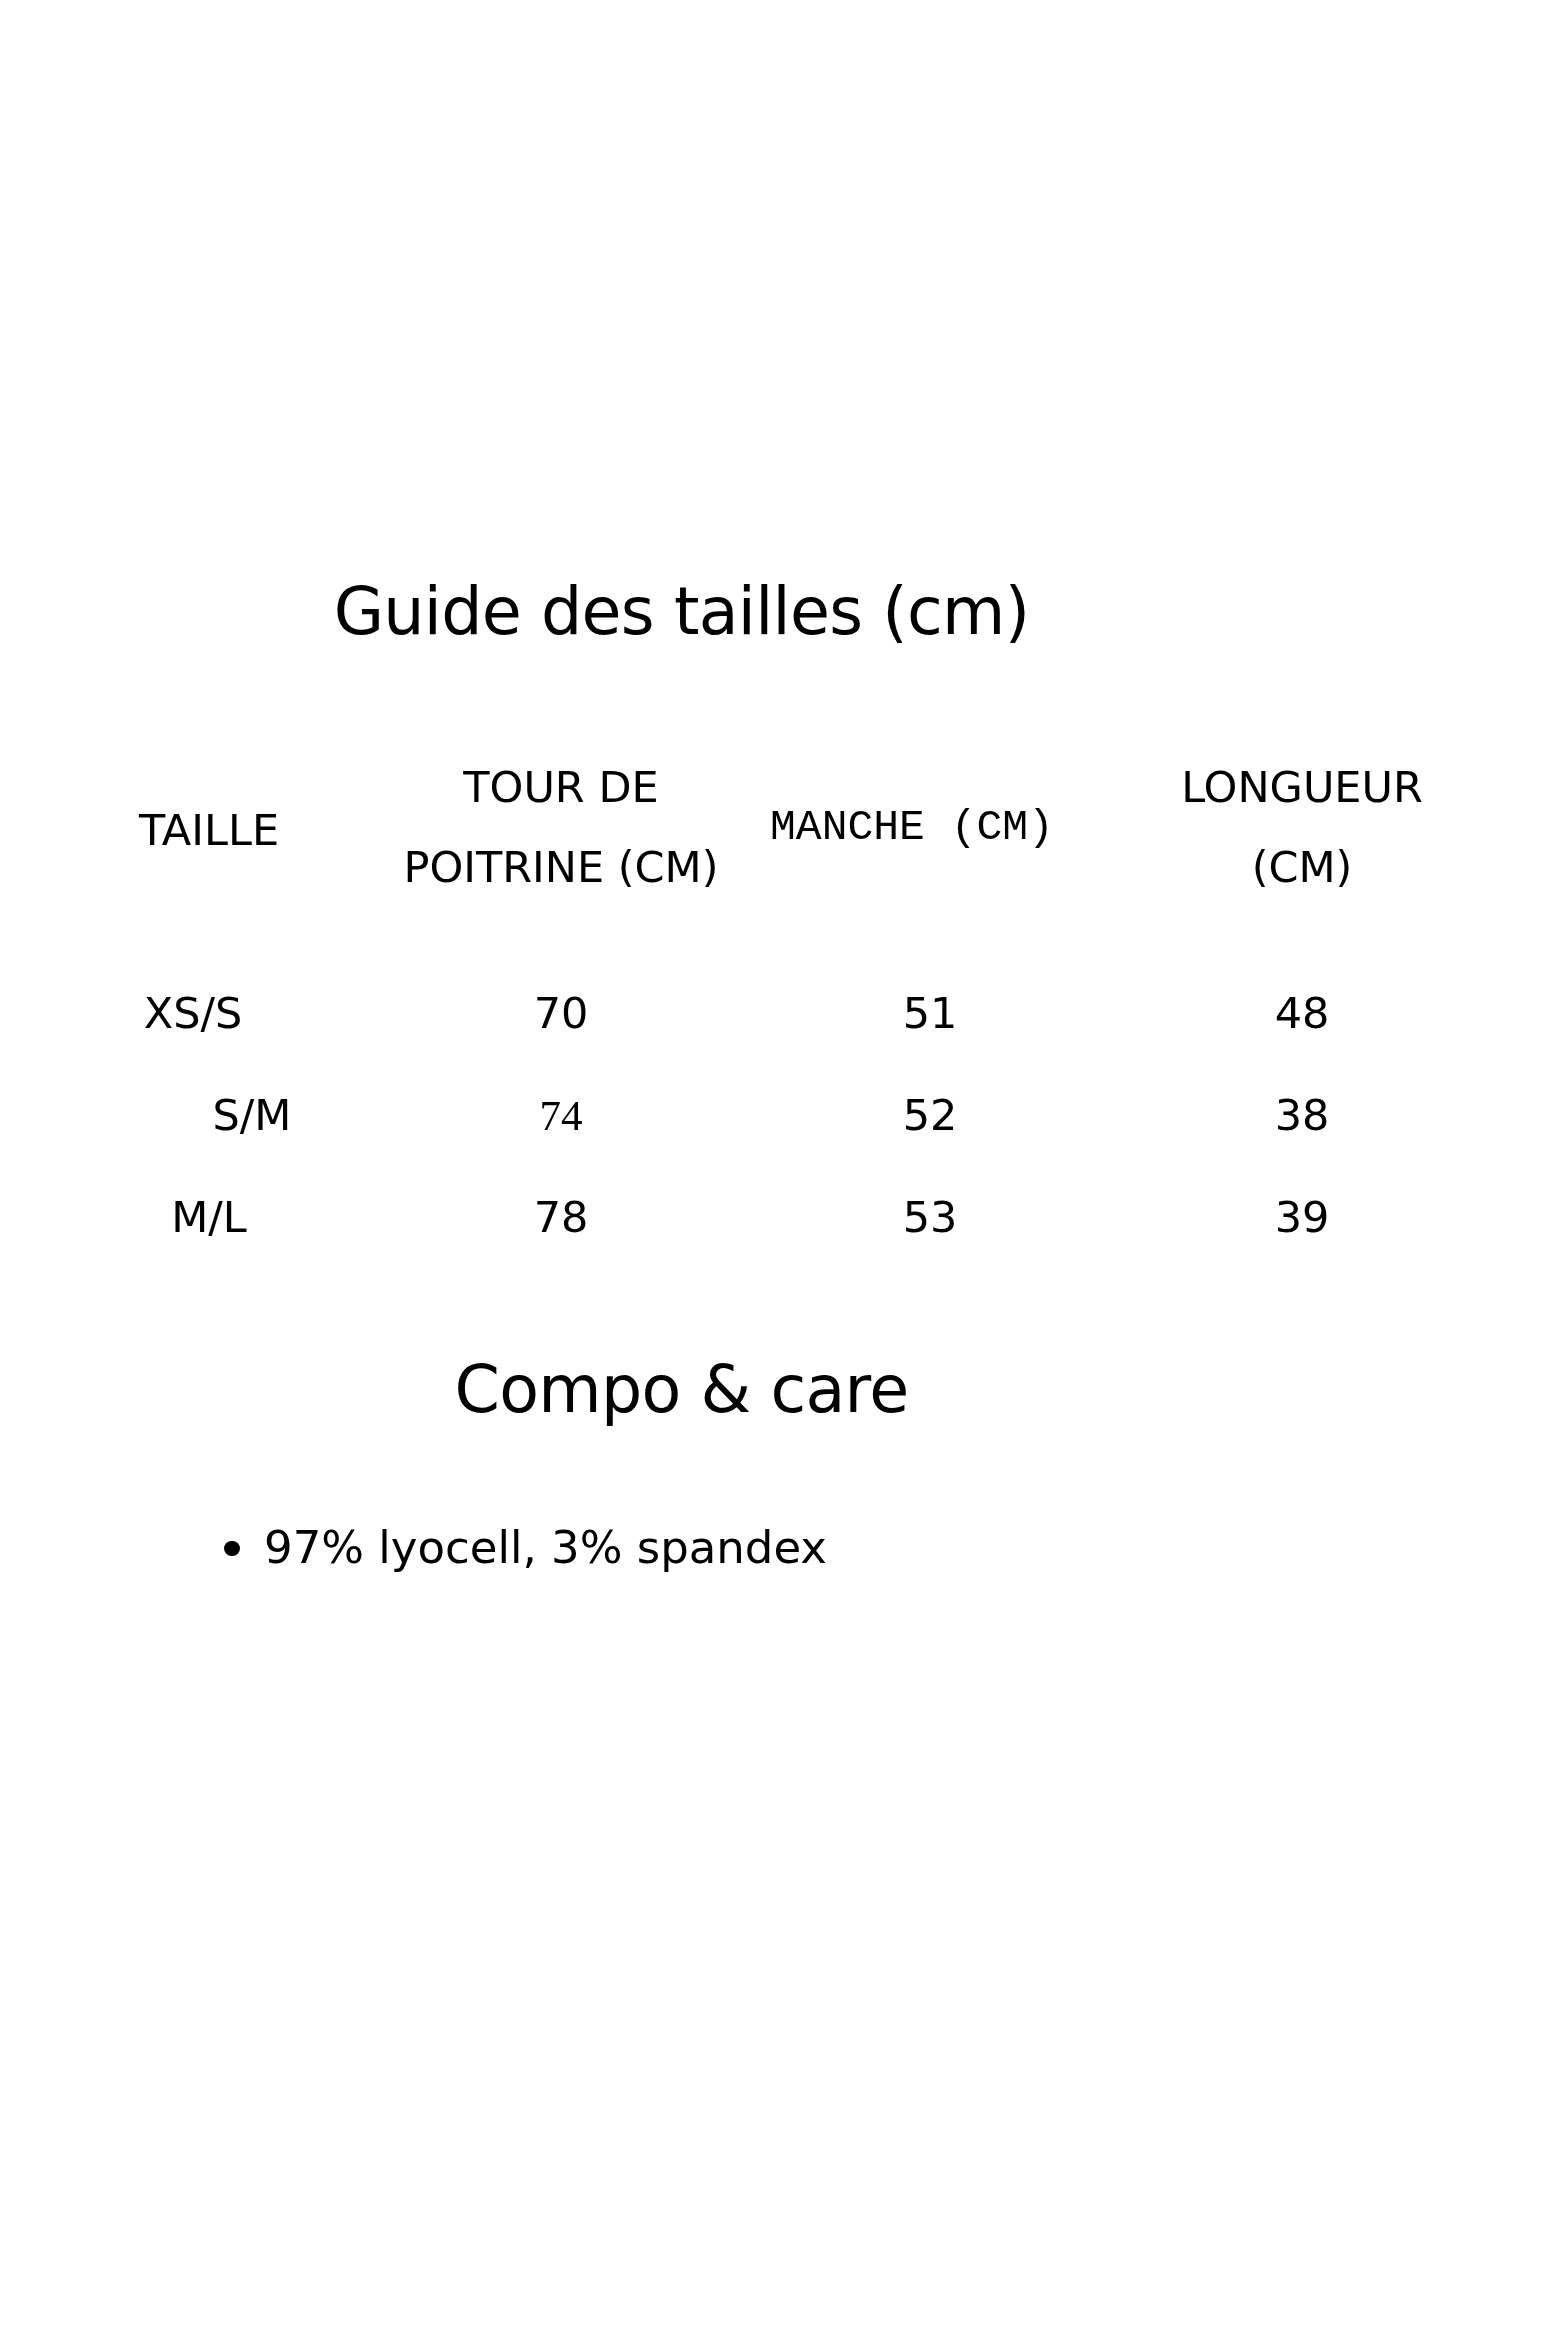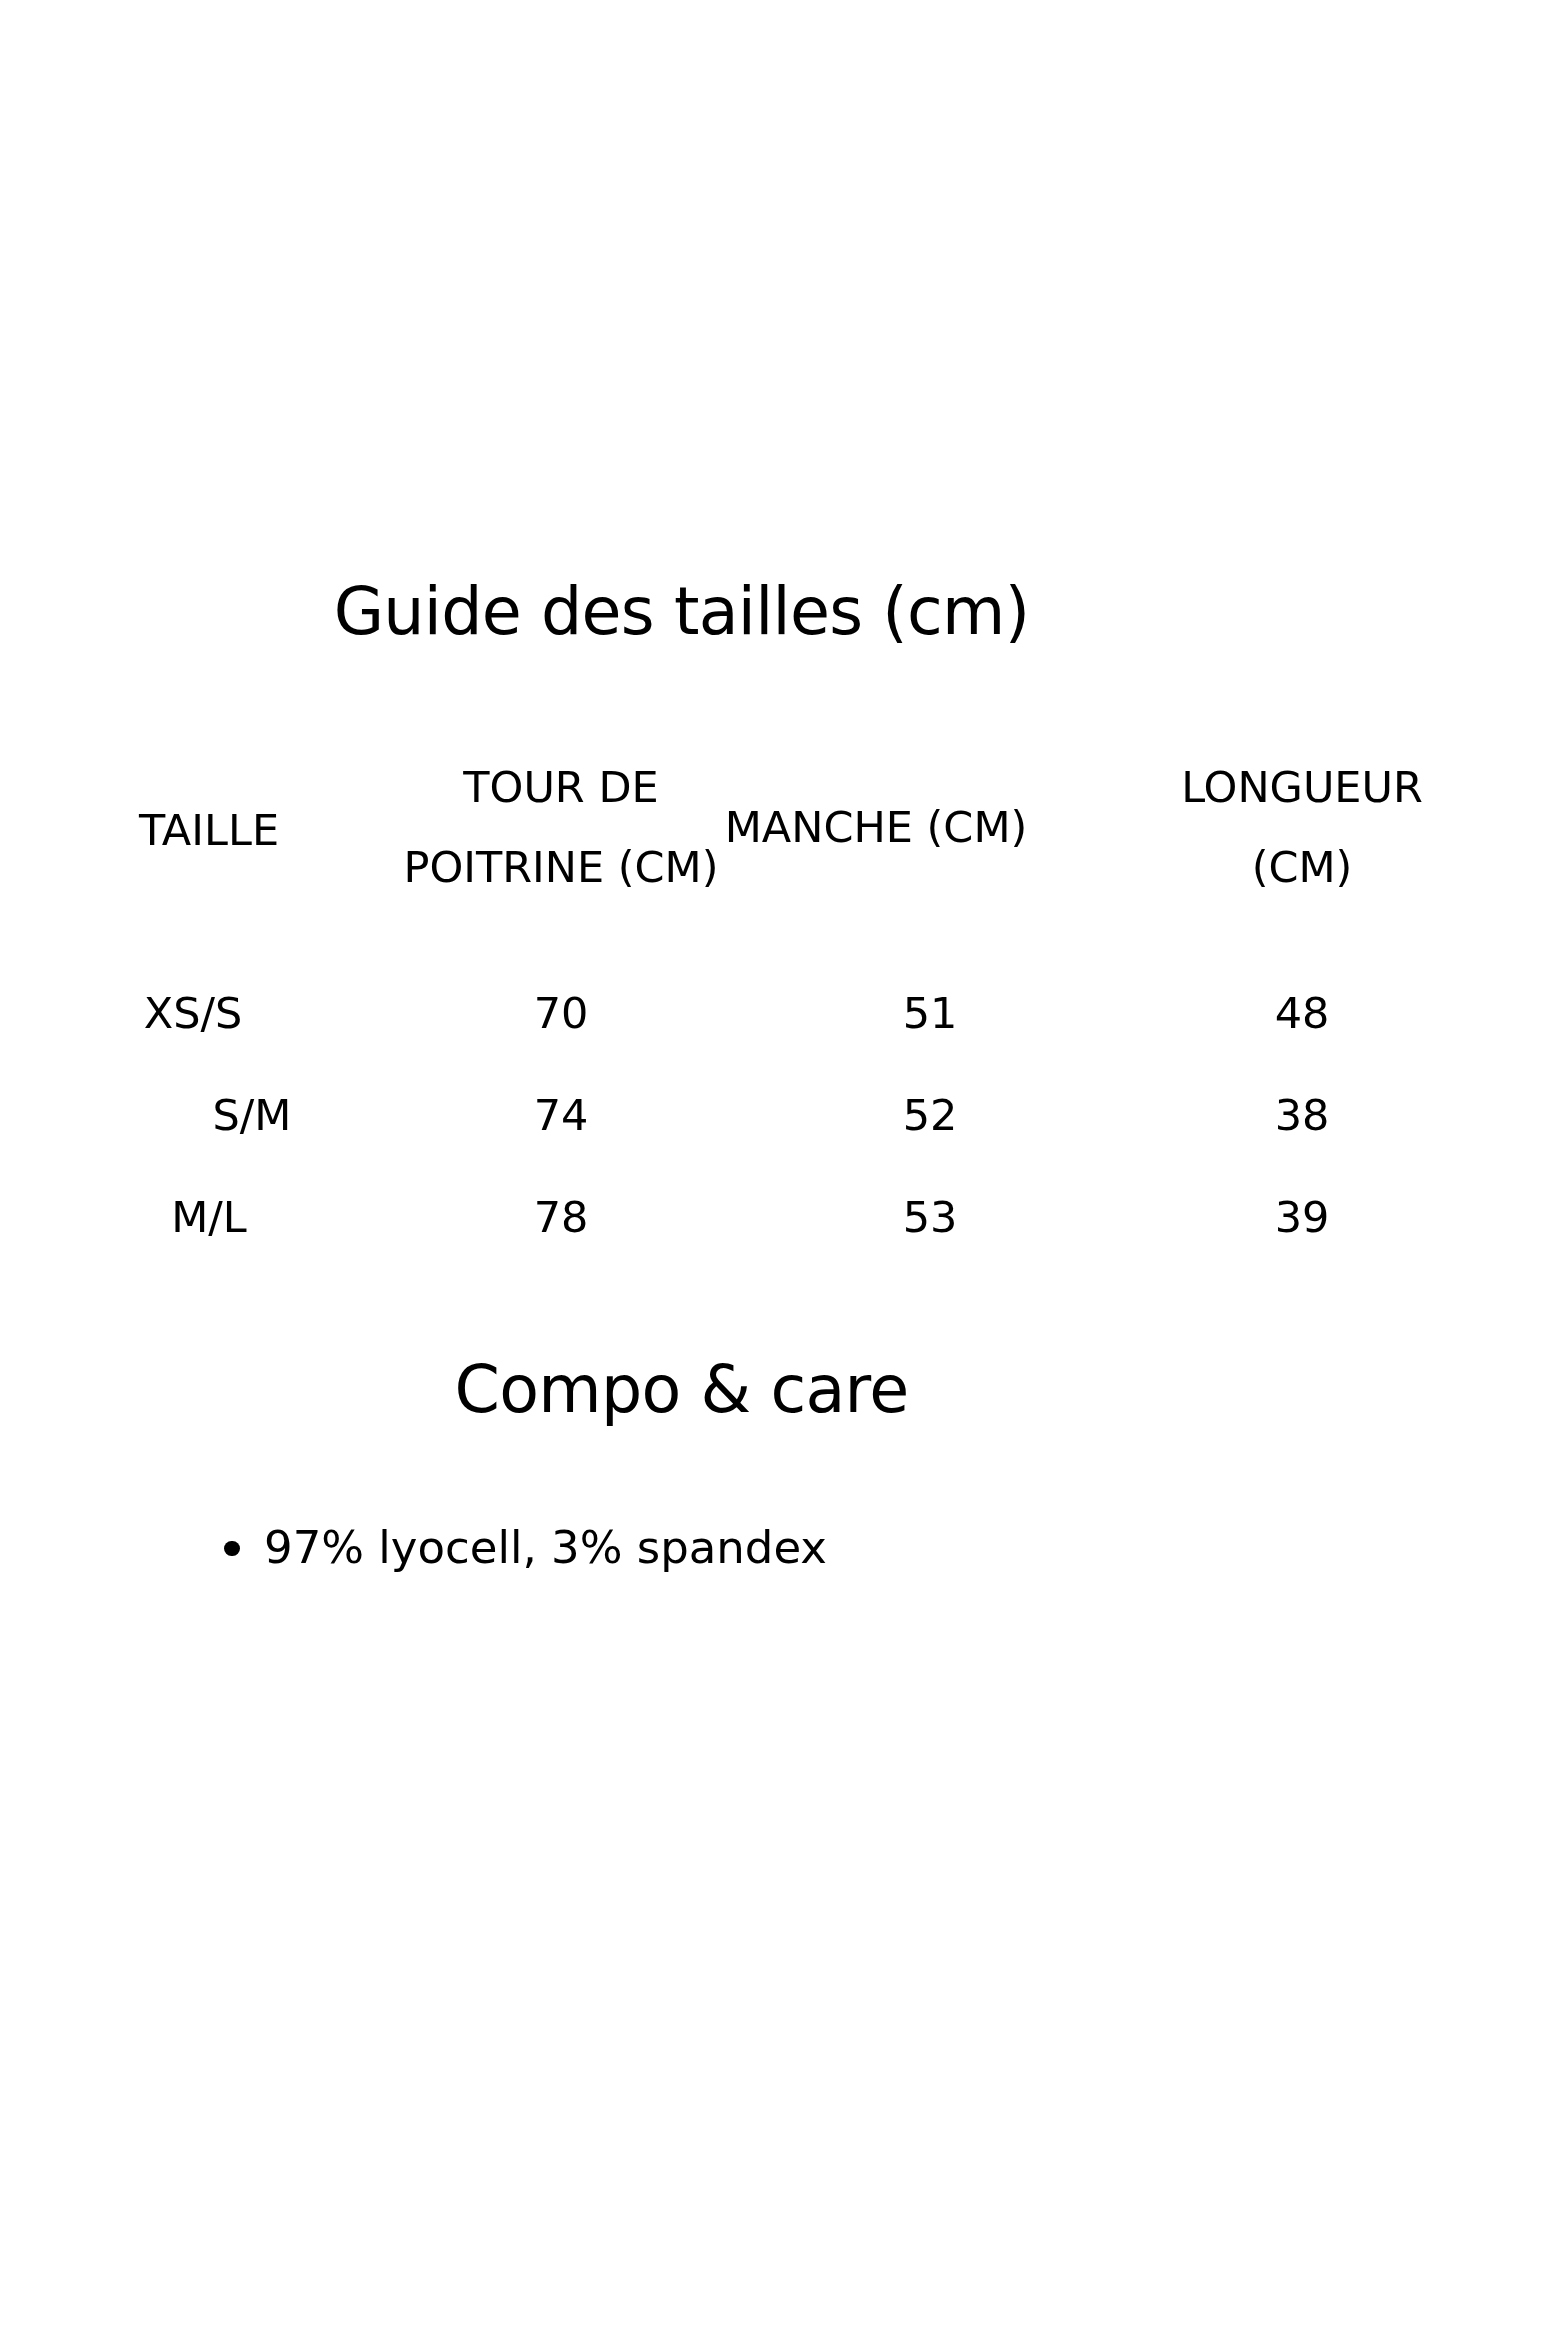--- a/index.html
+++ b/index.html
@@ -31,35 +31,35 @@
 <div>
   <div id="t1" class="title">Guide des tailles (cm)</div>
 
   <div>
 
     <div class="cell" style="left:209px; top:791px;">TAILLE</div>
 
     <div class="cell" style="left:561px; top:748px;">TOUR DE</div>
     <div class="cell" style="left:561px; top:828px;">POITRINE (CM)</div>
 
-    <div class="cell" style="left:876px; top:788px;">MANCHE (CM)</div>
+    <div class="cell" style="left:912px; top:788px;font-family:Liberation Mono, monospace;">MANCHE (CM)</div>
 
     <div class="cell" style="left:1302px; top:748px;">LONGUEUR</div>
     <div class="cell" style="left:1302px; top:828px;">(CM)</div>
 
     <div>
       <div class="cell" style="left:193px; top:974px;">XS/S</div>
       <div class="cell" style="left:561px; top:974px;">70</div>
       <div class="cell" style="left:930px; top:974px;">51</div>
       <div class="cell" style="left:1302px; top:974px;">48</div>
     </div>
 
     <div>
       <div class="cell" style="left:209px; top:1076px;margin-left:43px;">S/M</div>
-      <div class="cell" style="left:561px; top:1076px;">74</div>
+      <div class="cell" style="left:561px; top:1076px;font-family:Liberation Serif, serif;">74</div>
       <div class="cell" style="left:930px; top:1076px;">52</div>
       <div class="cell" style="left:1302px; top:1076px;text-align:right;">38</div>
     </div>
 
     <div>
       <div class="cell" style="left:209px; top:1178px;">M/L</div>
       <div class="cell" style="left:561px; top:1178px;">78</div>
       <div class="cell" style="left:930px; top:1178px;">53</div>
       <div class="cell" style="left:1302px; top:1178px;">39</div>
     </div>

